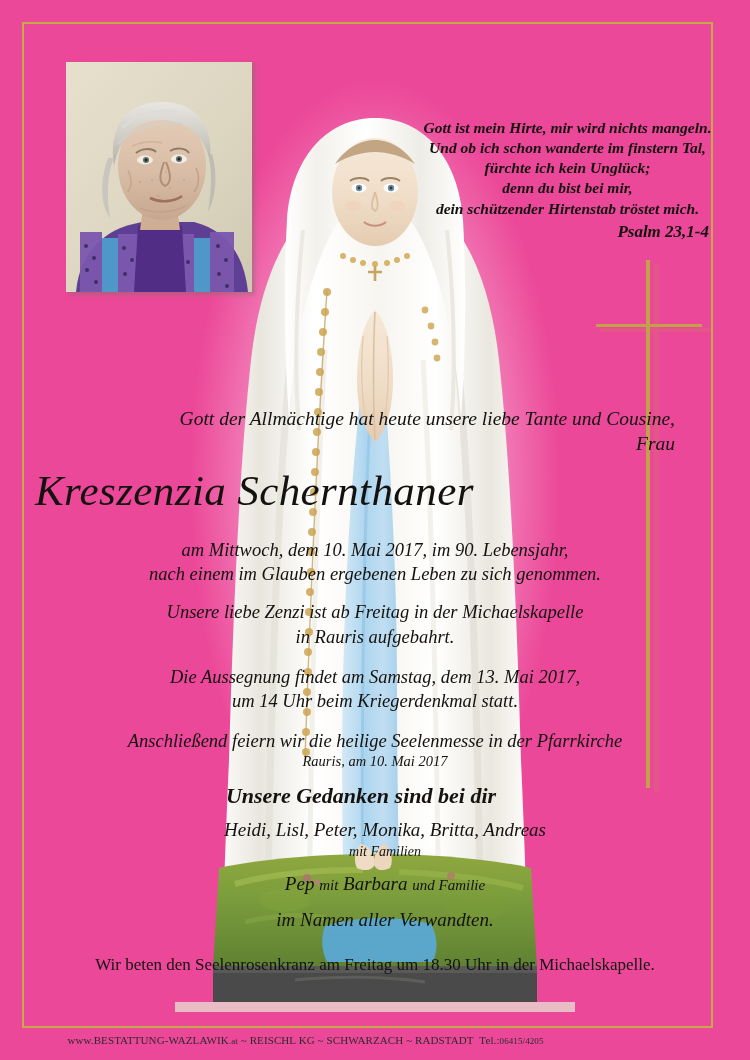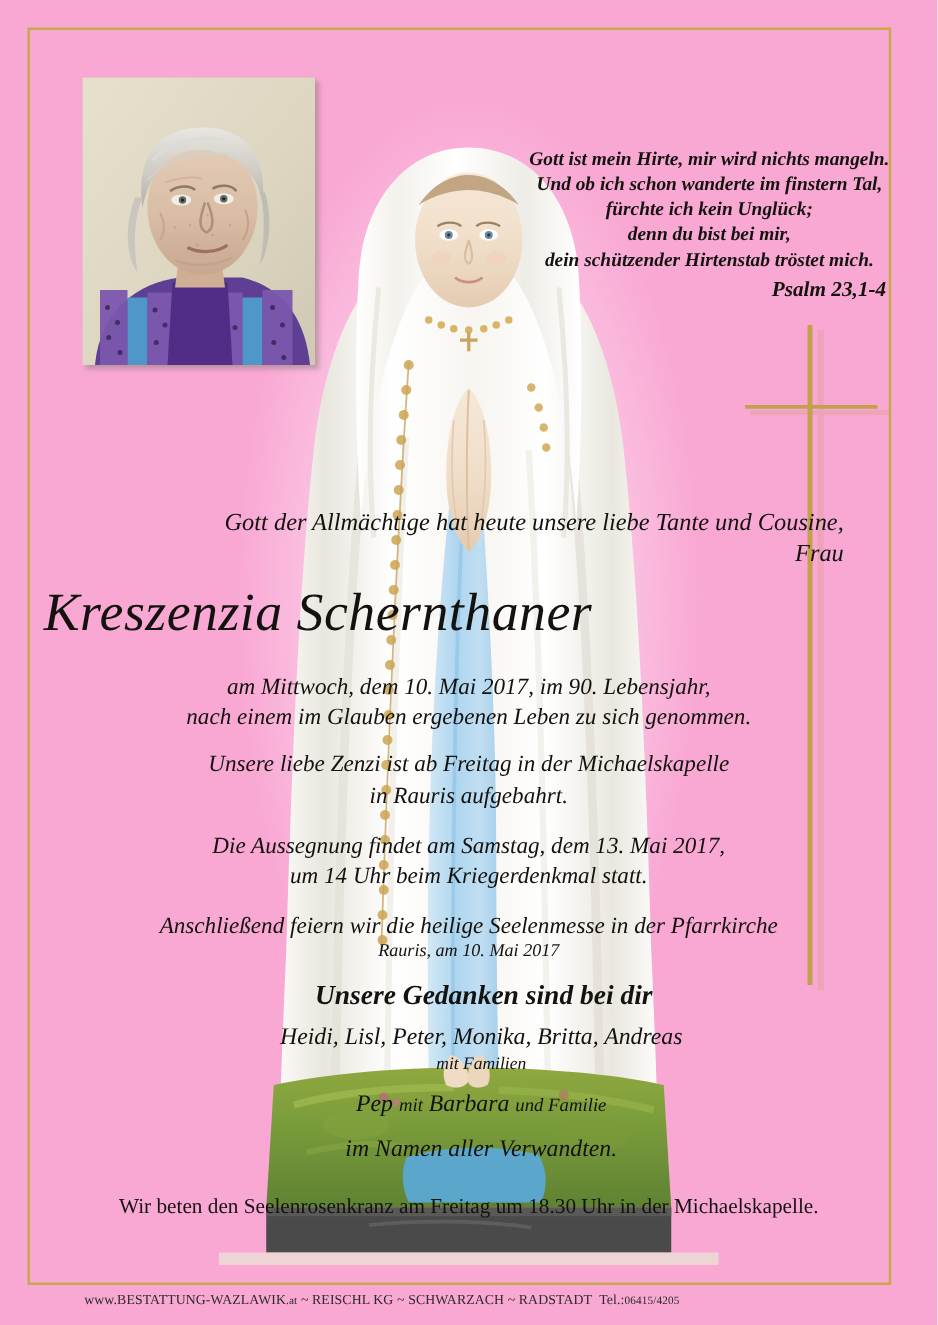--- a/index.html
+++ b/index.html
@@ -9,21 +9,21 @@
     background: #ffffff;
   }
   body {
     font-family: "Liberation Serif", "DejaVu Serif", serif;
   }
 
   .card {
     position: relative;
     width: 750px;
     height: 1060px;
-    background: #f9a8d4;
+    background: #ec4899;
     overflow: hidden;
   }
 
   
   .gold-frame {
     position: absolute;
     left: 22px;
     top: 22px;
     width: 691px;
     height: 1006px;
@@ -128,21 +128,21 @@
   .place-date {
     left: 75px;
     top: 753px;
     width: 600px;
     text-align: center;
     font-style: italic;
     font-size: 14.5px;
   }
 
   .thoughts {
-    left: 87px;
+    left: 61px;
     top: 783px;
     width: 600px;
     text-align: center;
     font-style: italic;
     font-weight: bold;
     font-size: 22px;
   }
 
   .family {
     left: 85px;

